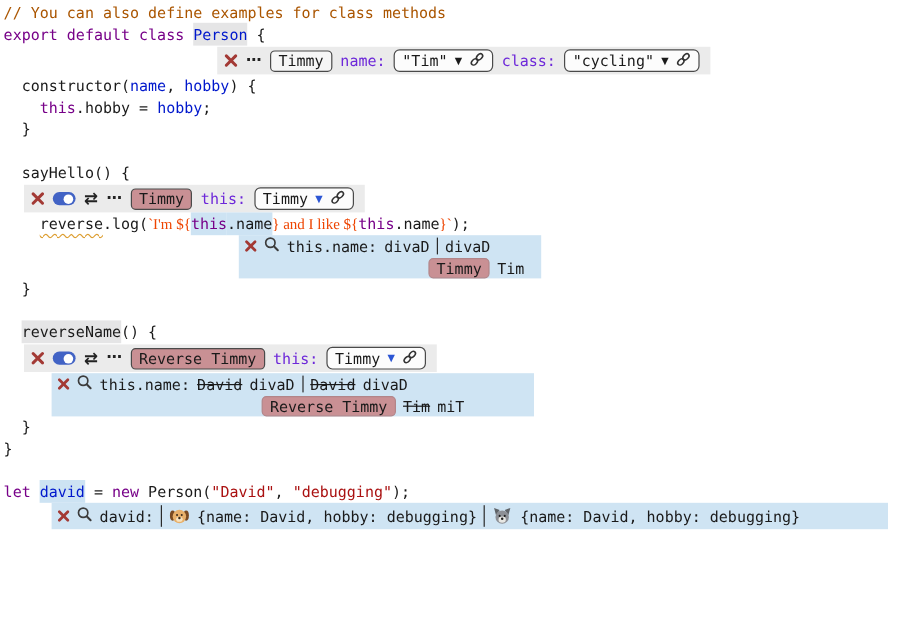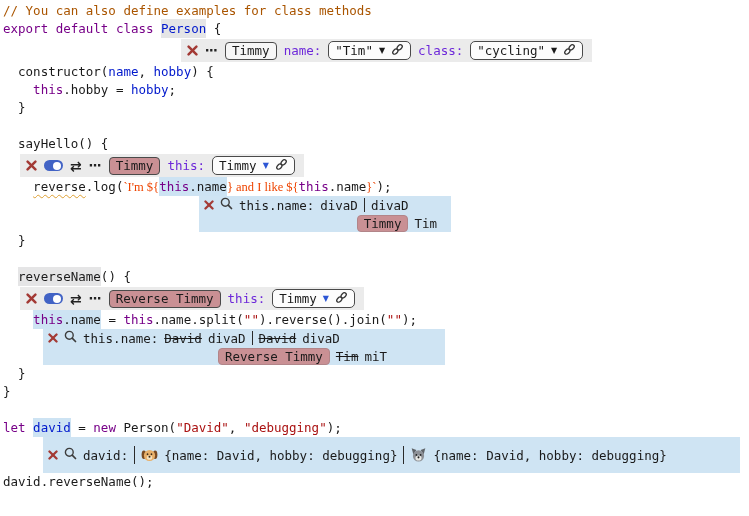--- a/index.html
+++ b/index.html
@@ -146,21 +146,20 @@
       <span class="icon-dots">⋯</span>
       <span class="chip chip-mauve">Reverse Timmy</span>
       <span class="w-label">this:</span>
       <span class="dropdown"><span class="dd-value">Timmy</span><span class="caret caret-blue">▼</span><span class="icon-link"><svg width="13" height="13" viewBox="0 0 14 14">
             <g fill="none" stroke="#333" stroke-width="1.4">
               <ellipse cx="4.7" cy="9.3" rx="3.2" ry="2.2" transform="rotate(-45 4.7 9.3)"></ellipse>
               <ellipse cx="9.3" cy="4.7" rx="3.2" ry="2.2" transform="rotate(-45 9.3 4.7)"></ellipse>
             </g>
           </svg></span></span>
     </div>
-    <div class="code-line"><span class="pl">    </span><span class="kw hl-blue">this</span><span class="pl hl-blue">.name</span><span class="pl"> = </span><span class="kw">this</span><span class="pl">.name.split(</span><span class="str">""</span><span class="pl">).reverse().join(</span><span class="str">""</span><span class="pl">);</span></div>
     <div class="probe" style="margin-left: 40px; width: 402px;">
       <div class="probe-row" style="height: 18px;">
         <button class="btn icon-x">
           <svg width="10" height="10" viewBox="0 0 11 11">
             <line x1="1.6" y1="1.6" x2="9.4" y2="9.4" stroke="#a33a35" stroke-width="2.5" stroke-linecap="round"></line>
             <line x1="9.4" y1="1.6" x2="1.6" y2="9.4" stroke="#a33a35" stroke-width="2.5" stroke-linecap="round"></line>
           </svg>
         </button>
         <span class="icon-mag"><svg width="13" height="13" viewBox="0 0 13 13">
             <circle cx="5.3" cy="5.3" r="3.9" fill="none" stroke="#3c3c3c" stroke-width="1.4"></circle>
@@ -177,21 +176,21 @@
         <span class="chip chip-soft">Reverse Timmy</span>
         <span class="p-val struck">Tim</span>
         <span class="p-val">miT</span>
       </div>
     </div>
     <div class="code-line"><span class="pl">  }</span></div>
     <div class="code-line"><span class="pl">}</span></div>
     <div class="code-line"></div>
     <div class="code-line"><span class="kw">let</span><span class="pl"> </span><span class="def hl-blue">david</span><span class="pl"> = </span><span class="kw">new</span><span class="pl"> Person(</span><span class="str">"David"</span><span class="pl">, </span><span class="str">"debugging"</span><span class="pl">);</span></div>
     <div class="probe" style="margin-left: 40px; width: 697px;">
-      <div class="probe-row" style="height: 36px;">
+      <div class="probe-row" style="height: 22px;">
         <button class="btn icon-x">
           <svg width="10" height="10" viewBox="0 0 11 11">
             <line x1="1.6" y1="1.6" x2="9.4" y2="9.4" stroke="#a33a35" stroke-width="2.5" stroke-linecap="round"></line>
             <line x1="9.4" y1="1.6" x2="1.6" y2="9.4" stroke="#a33a35" stroke-width="2.5" stroke-linecap="round"></line>
           </svg>
         </button>
         <span class="icon-mag"><svg width="13" height="13" viewBox="0 0 13 13">
             <circle cx="5.3" cy="5.3" r="3.9" fill="none" stroke="#3c3c3c" stroke-width="1.4"></circle>
             <line x1="8.2" y1="8.2" x2="11.5" y2="11.5" stroke="#3c3c3c" stroke-width="1.7" stroke-linecap="round"></line>
           </svg></span>
@@ -217,14 +216,13 @@
             <circle cx="10" cy="10.5" r="6.6" fill="#8d9096"></circle>
             <ellipse cx="10" cy="13" rx="3.6" ry="3" fill="#e8e8e4"></ellipse>
             <circle cx="7.5" cy="9.3" r="1" fill="#1f1f1f"></circle>
             <circle cx="12.5" cy="9.3" r="1" fill="#1f1f1f"></circle>
             <circle cx="10" cy="12.2" r="1.2" fill="#1f1f1f"></circle>
           </svg>
         </span>
         <span class="p-val">{name: David, hobby: debugging}</span>
       </div>
     </div>
-    <div class="code-line"><span class="pl">david.reverseName();</span></div>
   </div>
 
 </body></html>

